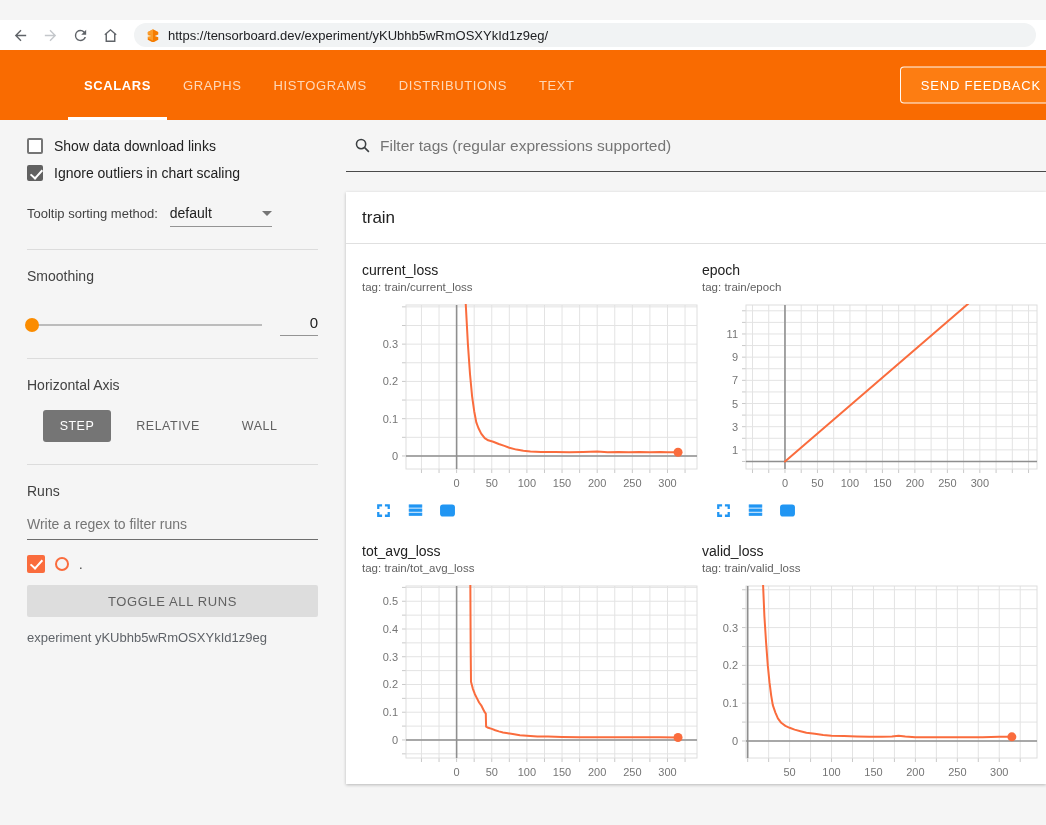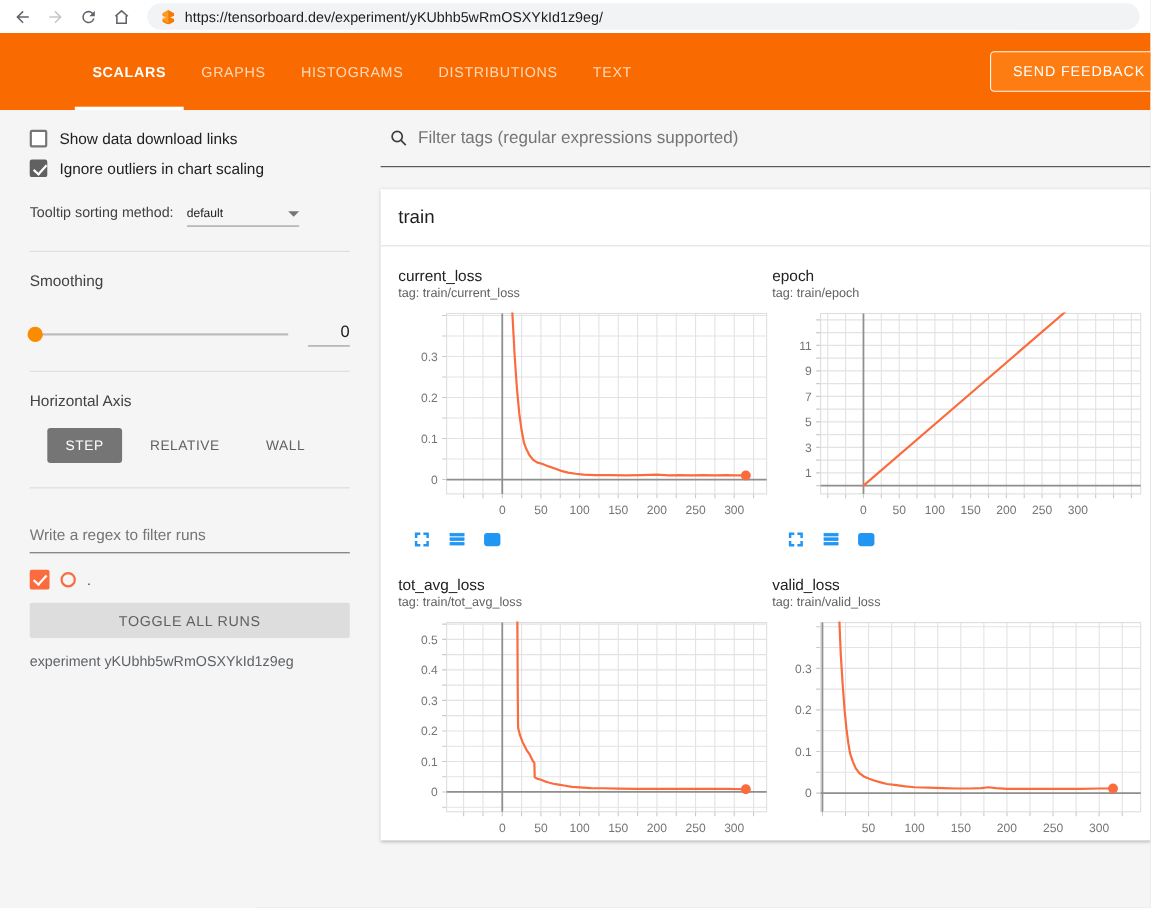--- a/index.html
+++ b/index.html
@@ -1,21 +1,21 @@
 <!DOCTYPE html>
 <html><head>
 <meta charset="utf-8">
 <style>
   * { margin:0; padding:0; box-sizing:border-box; }
   html,body { background:#e8e8e8; }
   body { font-family:"Liberation Sans", sans-serif; }
   .page { position:relative; width:1046px; height:825px; overflow:hidden; background:#f5f5f5; }
 
   
-  .browser-bar { height:30px; background:#fff; display:flex; align-items:center; padding:0 10px 0 6px; gap:2px; }
+  .browser-bar { height:30px; background:#fff; display:flex; align-items:center; padding:0 10px 0 6px; gap:2px;margin-top:20px; }
   .nav-btn { width:28px; height:26px; display:flex; align-items:center; justify-content:center; border-radius:50%; flex:0 0 auto; }
   .nav-btn svg { width:17px; height:17px; }
   .url-pill { flex:1; height:24px; margin-left:8px; background:#f1f3f4; border-radius:13px; display:flex; align-items:center; padding:0 12px; gap:8px; overflow:hidden; }
   .url-pill svg { width:14px; height:14px; flex:0 0 auto; }
   .url-text { font-size:13px; color:#202124; white-space:nowrap; }
 
   
   .app-header { position:relative; height:70px; background:var(--accent,#f96b01); display:flex; align-items:stretch; color:#fff; }
   .brand { align-self:center; margin-left:22px; font-size:20px; font-weight:bold; letter-spacing:.2px; white-space:nowrap; }
   .tabs { display:flex; margin-left:68px; align-items:stretch; }
@@ -36,21 +36,21 @@
   .side-section:last-child { border-bottom:none; }
   .cb-row { display:flex; align-items:center; gap:11px; margin-bottom:11px; cursor:pointer; }
   .cb-row:last-of-type { margin-bottom:0; }
   .cb { width:16px; height:16px; border:2px solid #757575; border-radius:2px; flex:0 0 auto; position:relative; background:#fff; }
   .cb.checked { background:#616161; border-color:#616161; }
   .cb.checked::after { content:""; position:absolute; left:4px; top:0px; width:5px; height:10px; border:solid #fff; border-width:0 2px 2px 0; transform:rotate(42deg); }
   .cb-label { font-size:14px; color:#212121;text-align:center; }
   .tooltip-row { display:flex; align-items:baseline; gap:12px; margin-top:24px; }
   .tooltip-label { font-size:13px; color:#424242; }
   .select-box { display:flex; align-items:center; justify-content:space-between; width:102px; border-bottom:1px solid #949494; padding-bottom:5px; cursor:pointer; }
-  .select-value { font-size:11px; color:#212121; }
+  .select-value { font-size:14px; color:#212121; }
   .caret { width:0; height:0; border-left:5px solid transparent; border-right:5px solid transparent; border-top:5px solid #757575; }
   .section-label { font-size:14px; color:#424242; }
   .slider-row { display:flex; align-items:center; gap:18px; margin-top:30px; }
   .slider-track { flex:1; height:2px; background:#bcbcbc; position:relative; cursor:pointer; }
   .slider-thumb { position:absolute; left:0; top:50%; transform:translate(-2px,-50%); width:14px; height:14px; border-radius:50%; background:var(--slider,#fb8c00); }
   .slider-value { width:38px; text-align:right; font-size:15px; color:#212121; border-bottom:1px solid #949494; padding-bottom:4px; }
   .axis-btns { display:flex; align-items:center; margin-top:17px;justify-content:center; }
   .axis-btn { font-size:12.5px; letter-spacing:.5px; color:#616161; padding:9px 17px; border-radius:3px; margin-right:8px; cursor:pointer; }
   .axis-btn.active { background:#757575; color:#fff; }
   .runs-filter { margin-top:16px; border-bottom:1px solid #6e6e6e; padding-bottom:6px; }
@@ -164,20 +164,21 @@
       <div class="side-section">
         <div class="section-label">Horizontal Axis</div>
         <div class="axis-btns" id="axis-btns">
             <div class="axis-btn active">STEP</div>
             <div class="axis-btn">RELATIVE</div>
             <div class="axis-btn">WALL</div>
           </div>
       </div>
 
       <div class="side-section">
+        <div class="section-label">Runs</div>
         <div class="runs-filter">
           <input placeholder="Write a regex to filter runs" style="">
         </div>
         <div class="run-row">
           <span class="cb-run"></span>
           <span class="run-dot"></span>
           <span class="run-name">.</span>
         </div>
         <button class="toggle-btn">TOGGLE ALL RUNS</button>
         <div class="exp-caption">experiment yKUbhb5wRmOSXYkId1z9eg</div>

